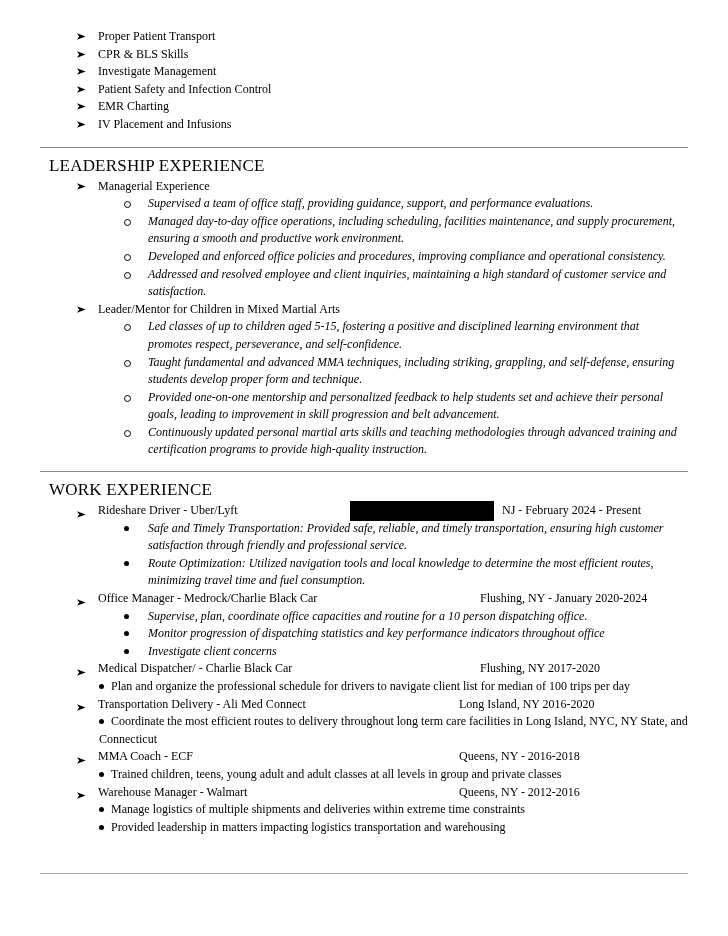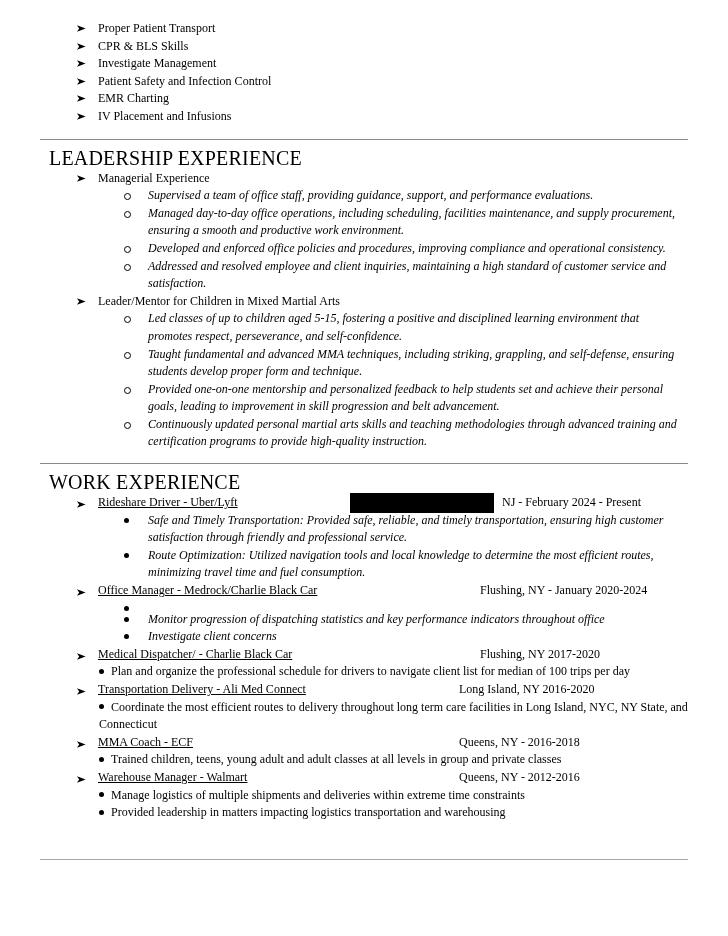--- a/index.html
+++ b/index.html
@@ -5,31 +5,31 @@
   html,body { margin:0; padding:0; }
   body {
     width:728px; height:936px;
     background:#ffffff;
     color:#000000;
     font-family:"Liberation Serif","DejaVu Serif",serif;
     font-size:12px;
     line-height:17.6px;
     overflow:hidden;
   }
-  .page { padding:20px 40px 0 40px; width:648px; }
+  .page { padding:28px 40px 0 40px; width:648px; }
 
   
   .rule { border:none; border-top:1px solid #8a8a8a; margin:0; width:648px; }
   .rule-1 { margin-top:13px; }
   .rule-2 { margin-top:12px; }
   .rule-bottom { margin-top:37px; border-top-color:#a8a8a8; }
 
   
   h2 {
-    font-size:20px; font-weight:normal; line-height:18px;
+    font-size:17px; font-weight:normal; line-height:18px;
     margin:9px 0 3px 9px; letter-spacing:0.2px;
   }
 
   
   .l1row { display:flex; align-items:flex-start; }
   .l1row .bul { flex:none; width:22px; margin-left:36px; padding-top:3px; }
   .l1row .txt { flex:none; max-width:560px; }
 
   
   .l2row { display:flex; align-items:flex-start; }
@@ -47,21 +47,21 @@
     display:block; width:5px; height:5px; border-radius:50%;
     border:1px solid #000; box-sizing:content-box;
   }
   .disc {
     display:block; width:5px; height:5px; border-radius:50%;
     background:#000;
   }
   .arrow-svg { display:block; width:11px; height:11px; }
 
   
-  .titlerow { position:relative; display:flex; align-items:center;text-decoration:underline; }
+  .titlerow { position:relative; display:flex; align-items:flex-end; }
   .titlerow .jt { flex:none; white-space:nowrap; }
   .loc { position:absolute; top:0; left:440px; white-space:nowrap; }
   .loc-0 { left:462px; }
   .loc-3, .loc-4, .loc-5 { left:419px; }
   .redaction {
     position:absolute; left:310px; top:-1px;
     width:144px; height:20px; background:#000000;
   }
 
   p { margin:0; }
@@ -226,20 +226,21 @@
           <polygon points="1,2.5 10.5,6 1,9.5 3.5,6" fill="#000"></polygon>
         </svg>
       </span>
     <span class="jt">Office Manager - Medrock/Charlie Black Car</span>
     <span class="loc loc-1">Flushing, NY - January 2020-2024</span>
   </div>
   <div class="l2row">
     <span class="bul">
         <span class="disc"></span>
       </span>
+    <p class="txt">Supervise, plan, coordinate office capacities and routine for a 10 person dispatching office.</p>
   </div>
   <div class="l2row">
     <span class="bul">
         <span class="disc"></span>
       </span>
     <p class="txt">Monitor progression of dispatching statistics and key performance indicators throughout office</p>
   </div>
   <div class="l2row">
     <span class="bul">
         <span class="disc"></span>

